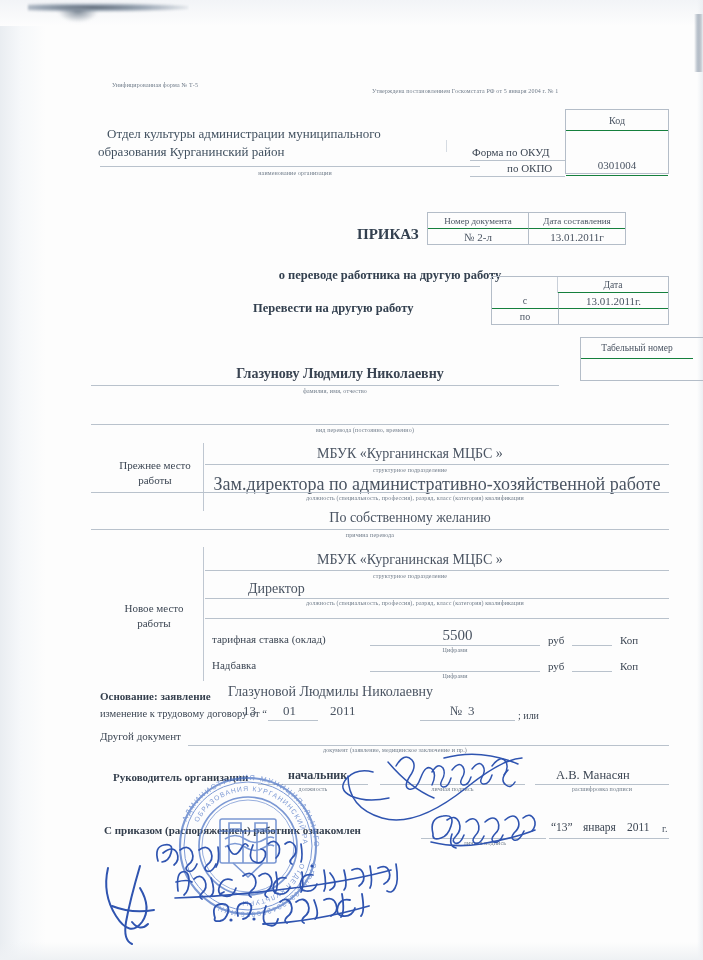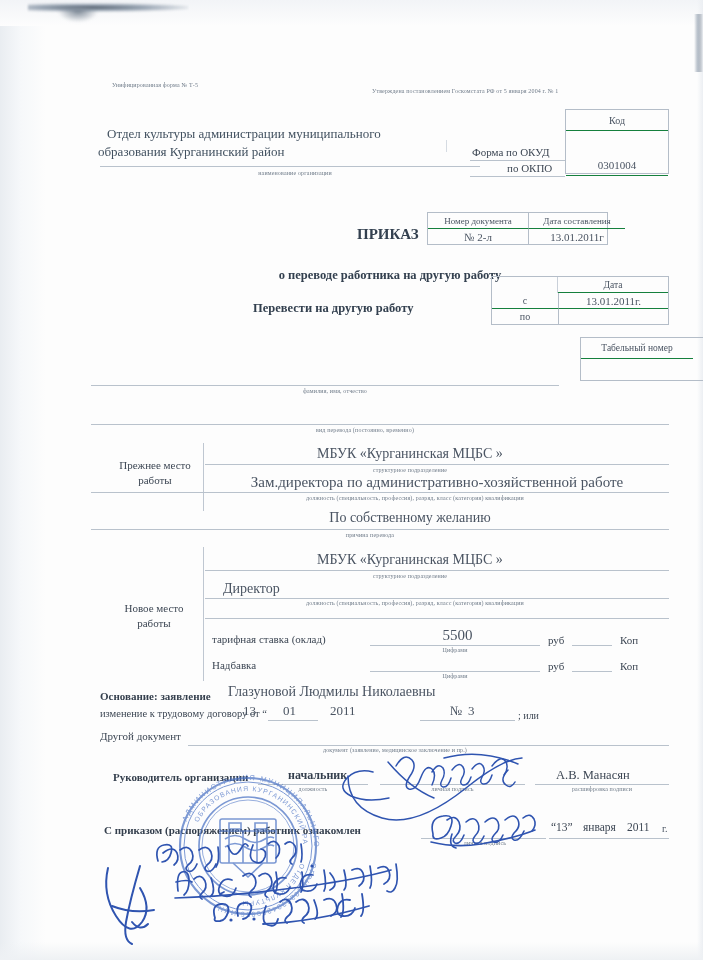--- a/index.html
+++ b/index.html
@@ -123,21 +123,21 @@
   <div class="t body" style="left:472px; top:146px;">Форма по ОКУД</div>
   <div class="t body" style="left:507px; top:162px;">по ОКПО</div>
   <div class="rule" style="left:470px; top:160px; width:95px;"></div>
   <div class="rule" style="left:470px; top:176px; width:95px;"></div>
 
   <div class="vrule" style="left:446px; top:140px; height:12px; background:#d5dbe2;"></div>
 
   <div class="t bold" style="left:357px; top:226px; font-size:15px; color:#33404f;">ПРИКАЗ</div>
   <div class="t bold centered" style="left:195px; top:268px; width:390px; font-size:12.5px; color:#33404f;">о переводе работника на другую работу</div>
 
-  <div class="box" style="left:427px; top:212px; width:181px; height:33px;">
+  <div class="box" style="left:427px; top:212px; width:199px; height:33px;">
     <div class="cell cellborder-b cellborder-r" style="left:0; top:0; width:101px; height:16px; font-size:9px;">Номер документа</div>
     <div class="cell cellborder-b" style="left:101px; top:0; width:96px; height:16px; font-size:9px;">Дата составления</div>
     <div class="cell cellborder-r" style="left:0; top:16px; width:101px; height:15px; font-size:11px;">№ 2-л</div>
     <div class="cell" style="left:101px; top:16px; width:96px; height:15px; font-size:11px;font-family:Liberation Serif, serif;">13.01.2011г</div>
   </div>
 
   <div class="t bold" style="left:253px; top:301px; font-size:12.5px; color:#33404f;">Перевести на другую работу</div>
 
   <div class="box" style="left:491px; top:276px; width:178px; height:49px;">
     <div class="cell cellborder-b" style="left:66px; top:0; width:110px; height:16px; font-size:9.5px;">Дата</div>
@@ -146,53 +146,54 @@
     <div class="cell cellborder-r" style="left:0; top:32px; width:67px; height:15px; font-size:10px;">по</div>
     <div class="cell" style="left:67px; top:32px; width:109px; height:15px; font-size:11px;"></div>
     <div class="vrule" style="left:65px; top:0; height:16px; background:#c9d0d9;"></div>
   </div>
 
   <div class="box" style="left:580px; top:337px; width:136px; height:44px;">
     <div class="cell cellborder-b" style="left:0; top:0; width:112px; height:21px; font-size:9.5px;">Табельный номер</div>
     <div class="cell" style="left:0; top:21px; width:112px; height:21px; font-size:11px;"></div>
   </div>
 
+  <div class="t filled bold centered" style="left:150px; top:366px; width:380px; font-size:14px; color:#3a4452;">Глазунову Людмилу Николаевну</div>
   <div class="rule" style="left:91px; top:385px; width:468px;"></div>
   <div class="t tiny centered" style="left:230px; top:388px; width:210px;">фамилия, имя, отчество</div>
 
   <div class="rule" style="left:91px; top:424px; width:578px;"></div>
   <div class="t tiny centered" style="left:250px; top:427px; width:230px;">вид перевода (постоянно, временно)</div>
 
   <div class="vrule" style="left:203px; top:443px; height:68px;"></div>
 
   <div class="t body centered" style="left:110px; top:459px; width:90px; font-size:11px;">Прежнее место</div>
   <div class="t body centered" style="left:110px; top:474px; width:90px; font-size:11px;">работы</div>
 
   <div class="t filled centered" style="left:210px; top:446px; width:400px; font-size:14px;">МБУК «Курганинская МЦБС »</div>
   <div class="rule" style="left:205px; top:464px; width:464px;"></div>
   <div class="t tiny centered" style="left:300px; top:467px; width:220px;">структурное подразделение</div>
 
-  <div class="t filled centered" style="left:205px; top:474px; width:464px; font-size:15px;">Зам.директора по административно-хозяйственной работе</div>
+  <div class="t filled centered" style="left:205px; top:474px; width:464px; font-size:18px;">Зам.директора по административно-хозяйственной работе</div>
   <div class="rule" style="left:91px; top:492px; width:578px;"></div>
   <div class="t tiny centered" style="left:255px; top:495px; width:320px;">должность (специальность, профессия), разряд, класс (категория) квалификации</div>
 
   <div class="t filled centered" style="left:210px; top:510px; width:400px; font-size:14px;">По собственному желанию</div>
   <div class="rule" style="left:91px; top:529px; width:578px;"></div>
   <div class="t tiny centered" style="left:300px; top:532px; width:140px;">причина перевода</div>
 
   <div class="vrule" style="left:203px; top:547px; height:134px;"></div>
 
   <div class="t body centered" style="left:108px; top:602px; width:92px; font-size:11px;">Новое место</div>
   <div class="t body centered" style="left:108px; top:617px; width:92px; font-size:11px;">работы</div>
 
   <div class="t filled centered" style="left:210px; top:552px; width:400px; font-size:14px;">МБУК «Курганинская МЦБС »</div>
   <div class="rule" style="left:205px; top:570px; width:464px;"></div>
   <div class="t tiny centered" style="left:300px; top:573px; width:220px;">структурное подразделение</div>
 
-  <div class="t filled" style="left:223px; top:581px; font-size:14px;">Директор</div>
+  <div class="t filled" style="left:248px; top:581px; font-size:14px;">Директор</div>
   <div class="rule" style="left:205px; top:598px; width:464px;"></div>
   <div class="t tiny centered" style="left:255px; top:600px; width:320px;">должность (специальность, профессия), разряд, класс (категория) квалификации</div>
   <div class="rule" style="left:205px; top:618px; width:464px;"></div>
 
   <div class="t body" style="left:212px; top:633px; font-size:11px;">тарифная ставка (оклад)</div>
   <div class="t filled centered" style="left:380px; top:627px; width:155px; font-size:15px;">5500</div>
   <div class="rule" style="left:370px; top:645px; width:170px;"></div>
   <div class="t tiny centered" style="left:420px; top:647px; width:70px;">Цифрами</div>
   <div class="t body" style="left:548px; top:634px; font-size:11px;">руб</div>
   <div class="rule" style="left:572px; top:645px; width:40px;"></div>
@@ -200,21 +201,21 @@
 
   <div class="t body" style="left:212px; top:659px; font-size:11px;">Надбавка</div>
   <div class="t filled centered" style="left:380px; top:654px; width:155px; font-size:15px;"></div>
   <div class="rule" style="left:370px; top:671px; width:170px;"></div>
   <div class="t tiny centered" style="left:420px; top:673px; width:70px;">Цифрами</div>
   <div class="t body" style="left:548px; top:660px; font-size:11px;">руб</div>
   <div class="rule" style="left:572px; top:671px; width:40px;"></div>
   <div class="t body" style="left:620px; top:660px; font-size:11px;">Коп</div>
 
   <div class="t bold" style="left:100px; top:690px; font-size:11px; color:#343f4d;">Основание: заявление</div>
-  <div class="t filled" style="left:228px; top:684px; font-size:14px;">Глазуновой Людмилы Николаевны</div>
+  <div class="t filled" style="left:228px; top:684px; font-size:14px;">Глазуновой Людмилы Николаевну</div>
 
   <div class="t body" style="left:100px; top:708px; font-size:10.5px;">изменение к трудовому договору от “</div>
   <div class="t filled" style="left:243px; top:703px; font-size:13px;">13</div>
   <div class="rule" style="left:268px; top:720px; width:50px;"></div>
   <div class="t filled" style="left:283px; top:703px; font-size:13px;">01</div>
   <div class="t filled" style="left:330px; top:703px; font-size:13px;">2011</div>
   <div class="rule" style="left:420px; top:720px; width:95px;"></div>
   <div class="t filled" style="left:450px; top:703px; font-size:13px;">№</div>
   <div class="t filled" style="left:468px; top:703px; font-size:13px;">3</div>
   <div class="t body" style="left:518px; top:710px; font-size:10px;">; или</div>

